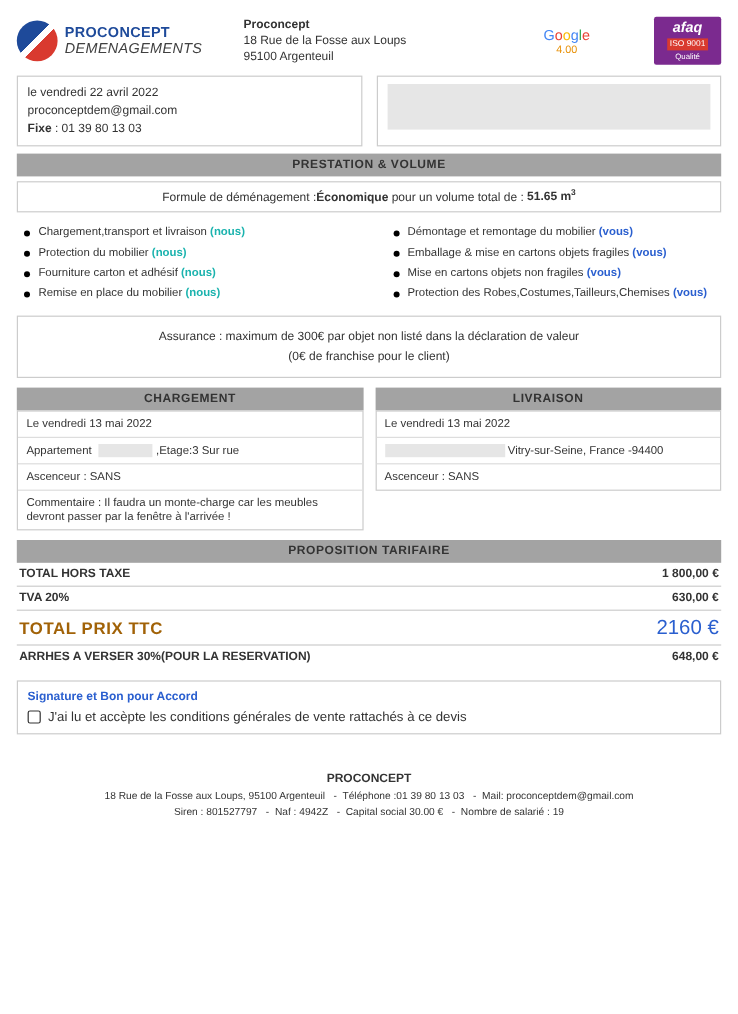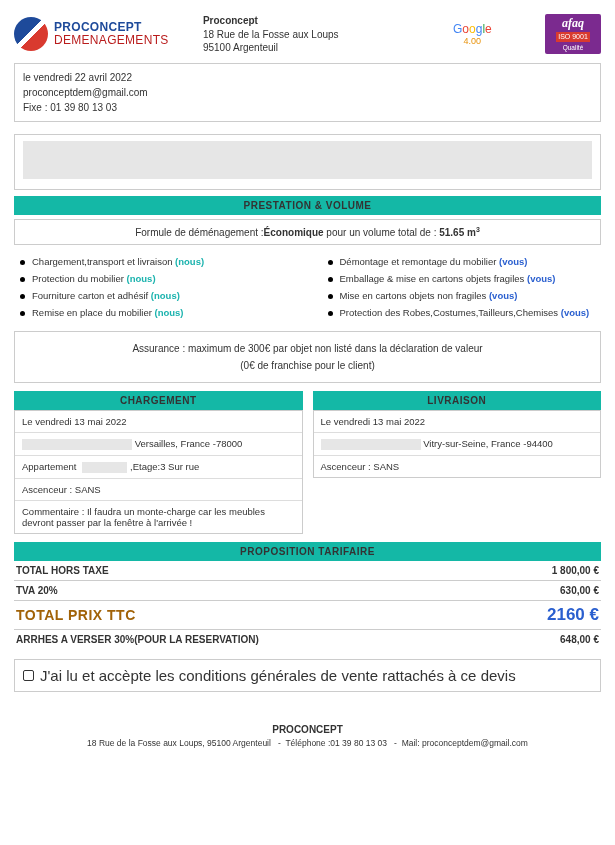--- a/index.html
+++ b/index.html
@@ -28,21 +28,21 @@
     flex: 1;
   }
   .logo-circle {
     width: 34px; height: 34px;
     border-radius: 50%;
     background: linear-gradient(135deg, #1e4a9a 0 45%, #fff 45% 55%, #d93a2f 55% 100%);
     position: relative;
   }
   .logo-text { line-height: 1.1; }
   .logo-text .line1 { color: #1e4a9a; font-weight: 600; font-size: 12px; letter-spacing: 0.3px; }
-  .logo-text .line2 { color: #b91c1c; font-size: 12px; letter-spacing: 0.3px; }
+  .logo-text .line2 { color: #404040; font-size: 12px; letter-spacing: 0.3px; font-style: italic; }
   .company-block {
     flex: 1.1;
     line-height: 1.35;
     font-size: 10px;
   }
   .company-block .name { font-weight: 700; }
   .google-block {
     flex: 0.7;
     text-align: center;
     font-size: 12px;
@@ -51,31 +51,31 @@
   .google-logo span:nth-child(2){color:#EA4335}
   .google-logo span:nth-child(3){color:#FBBC05}
   .google-logo span:nth-child(4){color:#4285F4}
   .google-logo span:nth-child(5){color:#34A853}
   .google-logo span:nth-child(6){color:#EA4335}
   .google-rating { color:#E8920A; font-size:9px; }
   .afaq {
     background:#7b2a8f; color:#fff; width:56px; padding:3px 4px;
     text-align:center; border-radius:2px; font-size:8px; line-height:1.1;
   }
-  .afaq .big { font-weight:700; font-size:12px; font-style:italic;font-family:Liberation Serif, serif; }
+  .afaq .big { font-weight:700; font-size:12px; font-style:italic; }
   .afaq .iso { background:#d93a2f; display:inline-block; padding:1px 2px; margin-top:2px; font-size:7px;}
   .afaq .q { font-size:6.5px; margin-top:2px;}
-  .meta-row { display:flex; gap:12px; margin-bottom:6px;flex-direction:column; }
+  .meta-row { display:flex; gap:12px; margin-bottom:6px; }
   .meta-box {
     border:1px solid #ccc; padding:6px 8px; flex:1; line-height:1.5;
   }
-  .meta-box .fixe-label { font-weight:400; }
+  .meta-box .fixe-label { font-weight:700; }
   .redact { background:#e6e6e6; display:inline-block; }
   .section-bar {
-    background:#14b8a6; text-align:center; font-weight:700;
+    background:#a3a3a3; text-align:center; font-weight:700;
     padding:4px 0; letter-spacing:0.5px; font-size:10px;
   }
   .formule-box {
     border:1px solid #ccc; text-align:center; padding:6px 4px; margin-top:4px; font-size:10px;
   }
   .formule-box b.eco { font-weight:700; }
   .formule-box b.vol { font-weight:700; }
   .services {
     display:flex; gap:40px; margin:8px 6px 10px 6px;
   }
@@ -96,24 +96,24 @@
   .addr-box .row:last-child { border-bottom:none; }
   .pricing { margin-top:8px; }
   .price-row {
     display:flex; justify-content:space-between; align-items:baseline;
     padding:4px 2px; border-bottom:1px solid #ccc; font-size:10px;
   }
   .price-row.noborder { border-bottom:none; }
   .price-row .label { font-weight:700; }
   .price-row .val { font-weight:700; white-space:nowrap;}
   .price-row.total .label { color:#a16207; font-size:14px; font-weight:700; letter-spacing:0.5px;}
-  .price-row.total .val { color:#2a5fcf; font-size:17px; font-weight:700;}
+  .price-row.total .val { color:#2a5fcf; font-size:17px; font-weight:400;}
   .sign-box { border:1px solid #ccc; margin-top:10px; padding:7px 8px; }
   .sign-title { color:#2a5fcf; font-weight:700; font-size:10px; margin-bottom:6px;}
-  .check-row { display:flex; align-items:center; gap:6px; font-size:15px;}
+  .check-row { display:flex; align-items:center; gap:6px; font-size:11px;}
   .check-row .box { width:11px; height:11px; border:1.3px solid #333; border-radius:2px; flex-shrink:0;}
   .footer { text-align:center; margin-top:30px; font-size:8.5px; line-height:1.5; color:#333;}
   .footer .fname { font-weight:700; font-size:10px; }
   sup { font-size:0.7em; }
 </style>
 </head>
 <body>
 
 <div class="page">
 
@@ -179,24 +179,20 @@
     <div>Assurance : maximum de 300€ par objet non listé dans la déclaration de valeur</div>
     <div>(0€ de franchise pour le client)</div>
   </div>
 
   <div class="two-col">
     <div class="col">
       <div class="section-bar">CHARGEMENT</div>
       <div class="addr-box">
         <div class="row">Le vendredi 13 mai 2022</div>
         <div class="row">
-          <span class="redact" style="width:110px;height:11px;vertical-align:middle"></span>
-          <span>Versailles, France -78000</span>
-        </div>
-        <div class="row">
           <span>Appartement</span>
           <span class="redact" style="width:45px;height:11px;vertical-align:middle;margin:0 3px"></span><span>,Etage:3 Sur rue</span>
         </div>
         <div class="row">Ascenceur : SANS</div>
         <div class="row">Commentaire : Il faudra un monte-charge car les meubles devront passer par la fenêtre à l'arrivée !</div>
       </div>
     </div>
     <div class="col">
       <div class="section-bar">LIVRAISON</div>
       <div class="addr-box">
@@ -224,30 +220,40 @@
       <span class="label">TOTAL PRIX TTC</span>
       <span class="val">2160 €</span>
     </div>
     <div class="price-row noborder">
       <span class="label">ARRHES A VERSER 30%(POUR LA RESERVATION)</span>
       <span class="val">648,00 €</span>
     </div>
   </div>
 
   <div class="sign-box">
+    <div class="sign-title">Signature et Bon pour Accord</div>
     <div class="check-row">
       <span class="box"></span>
       <span>J'ai lu et accèpte les conditions générales de vente rattachés à ce devis</span>
     </div>
   </div>
 
   <div class="footer">
     <div class="fname">PROCONCEPT</div>
     <div>
       <span>18 Rue de la Fosse aux Loups, 95100 Argenteuil</span>
       &nbsp;&nbsp;-&nbsp;
       <span>Téléphone :01 39 80 13 03</span>
       &nbsp;&nbsp;-&nbsp;
       <span>Mail: proconceptdem@gmail.com</span>
     </div>
+    <div>
+      <span>Siren : 801527797</span>
+      &nbsp;&nbsp;-&nbsp;
+      <span>Naf : 4942Z</span>
+      &nbsp;&nbsp;-&nbsp;
+      <span>Capital social 30.00 €</span>
+      &nbsp;&nbsp;-&nbsp;
+      <span>Nombre de salarié : 19</span>
+    </div>
   </div>
 
 </div>
 
 </body></html>

